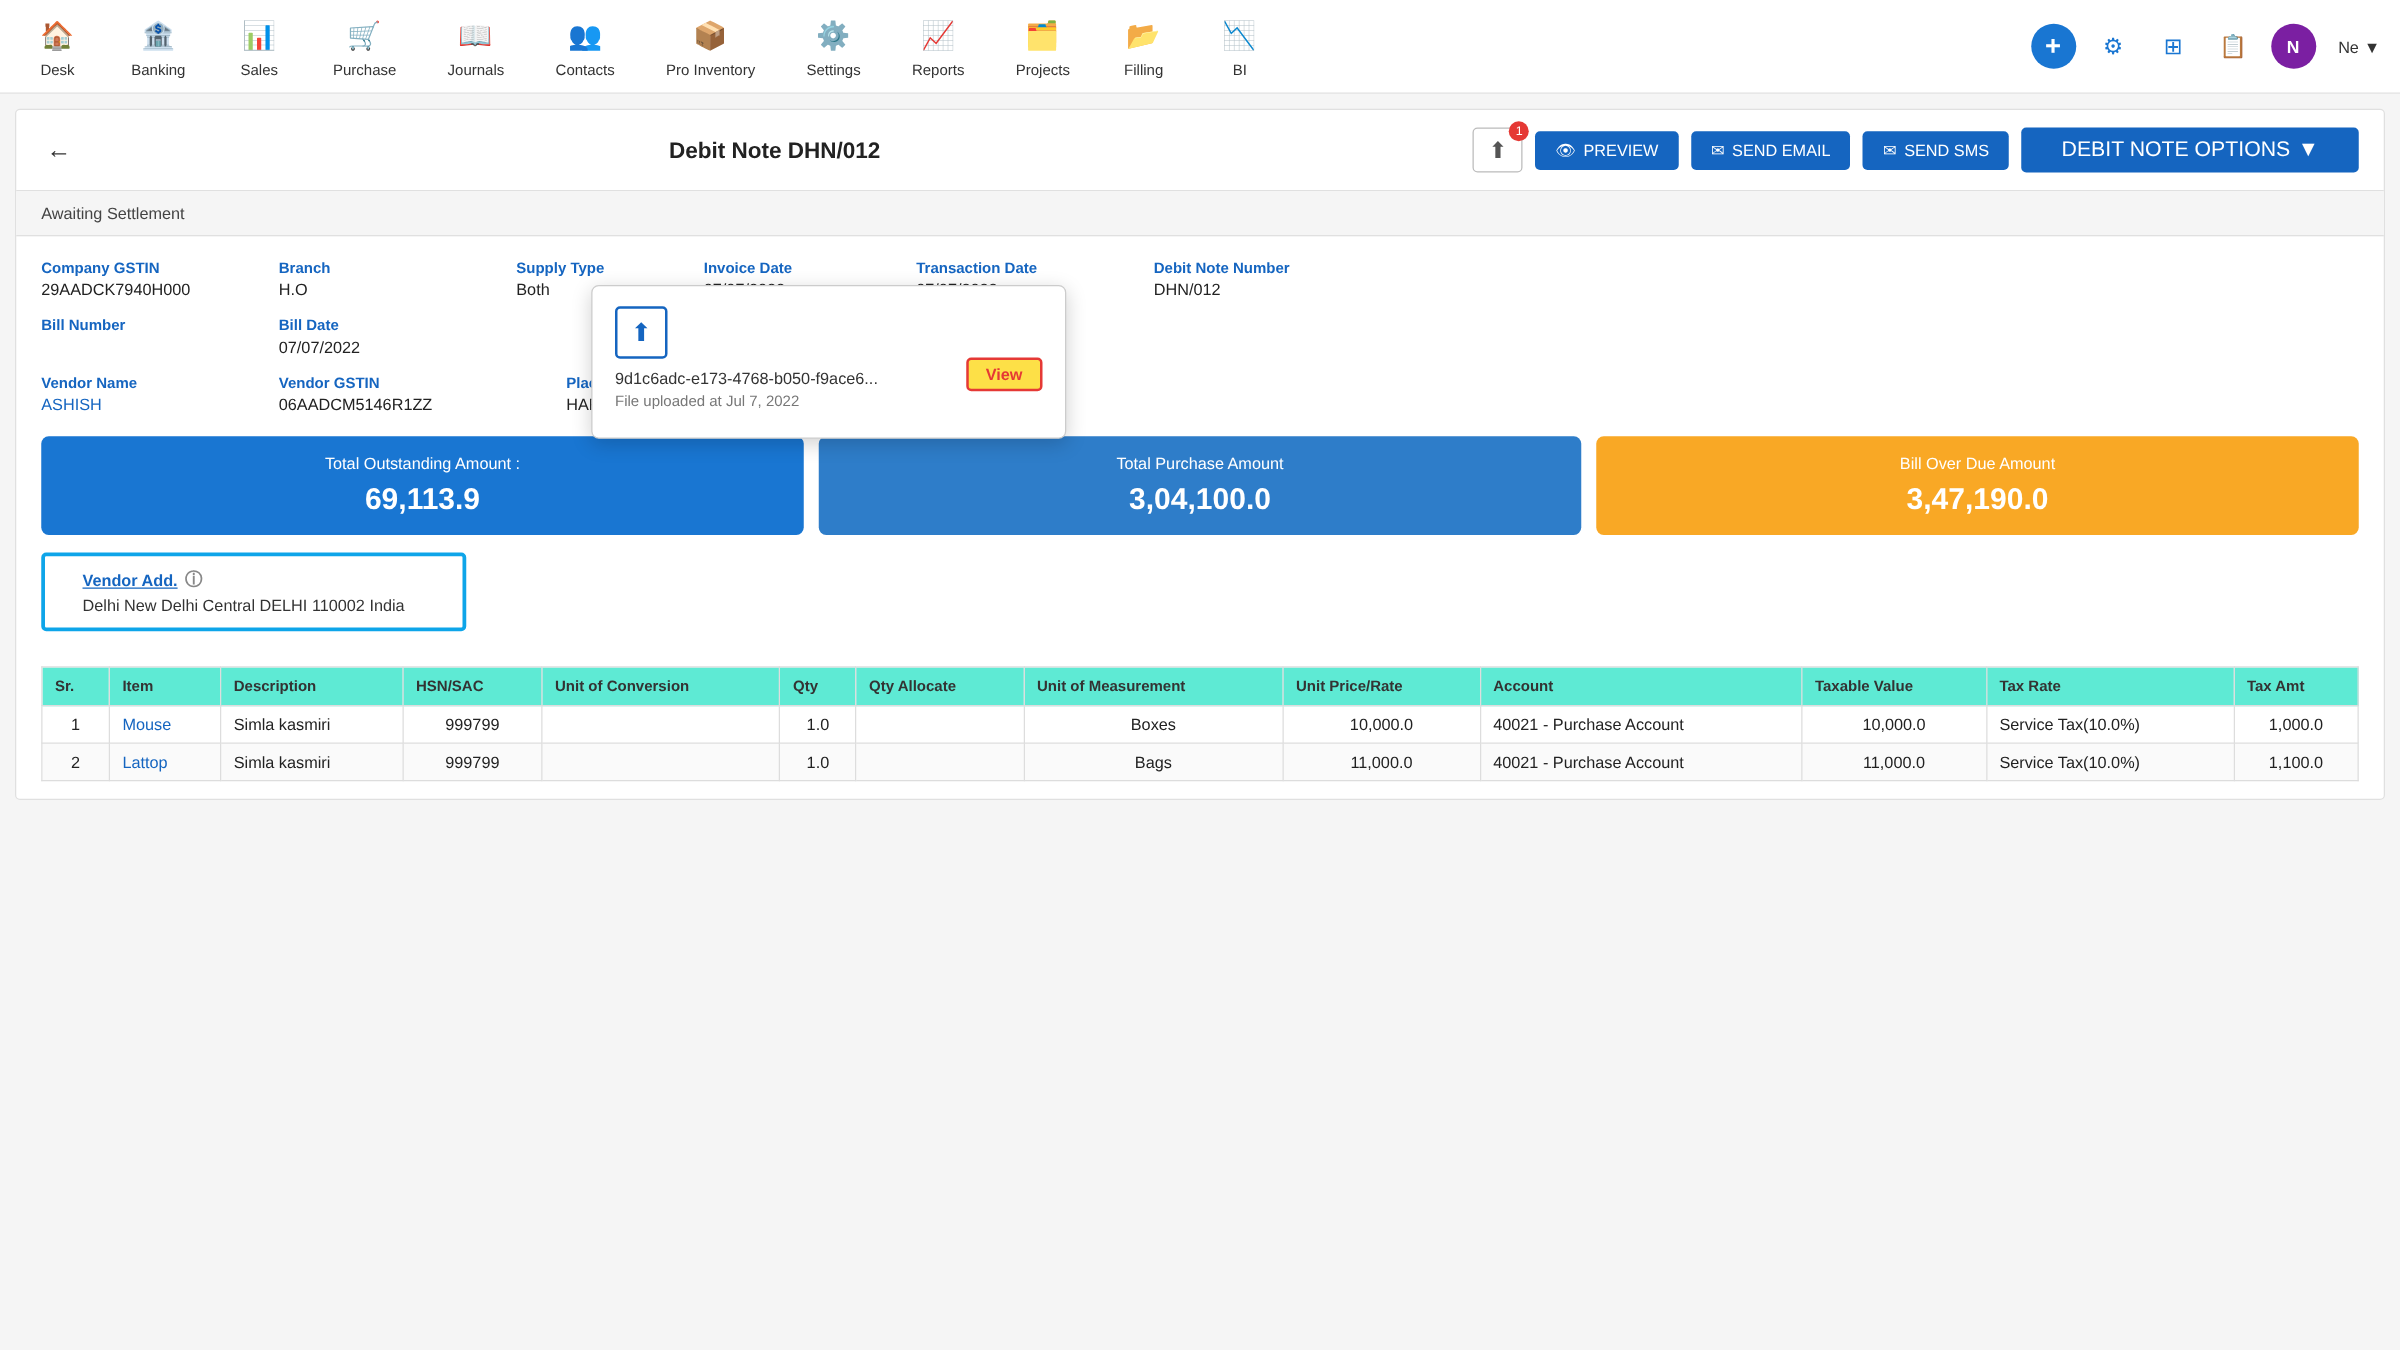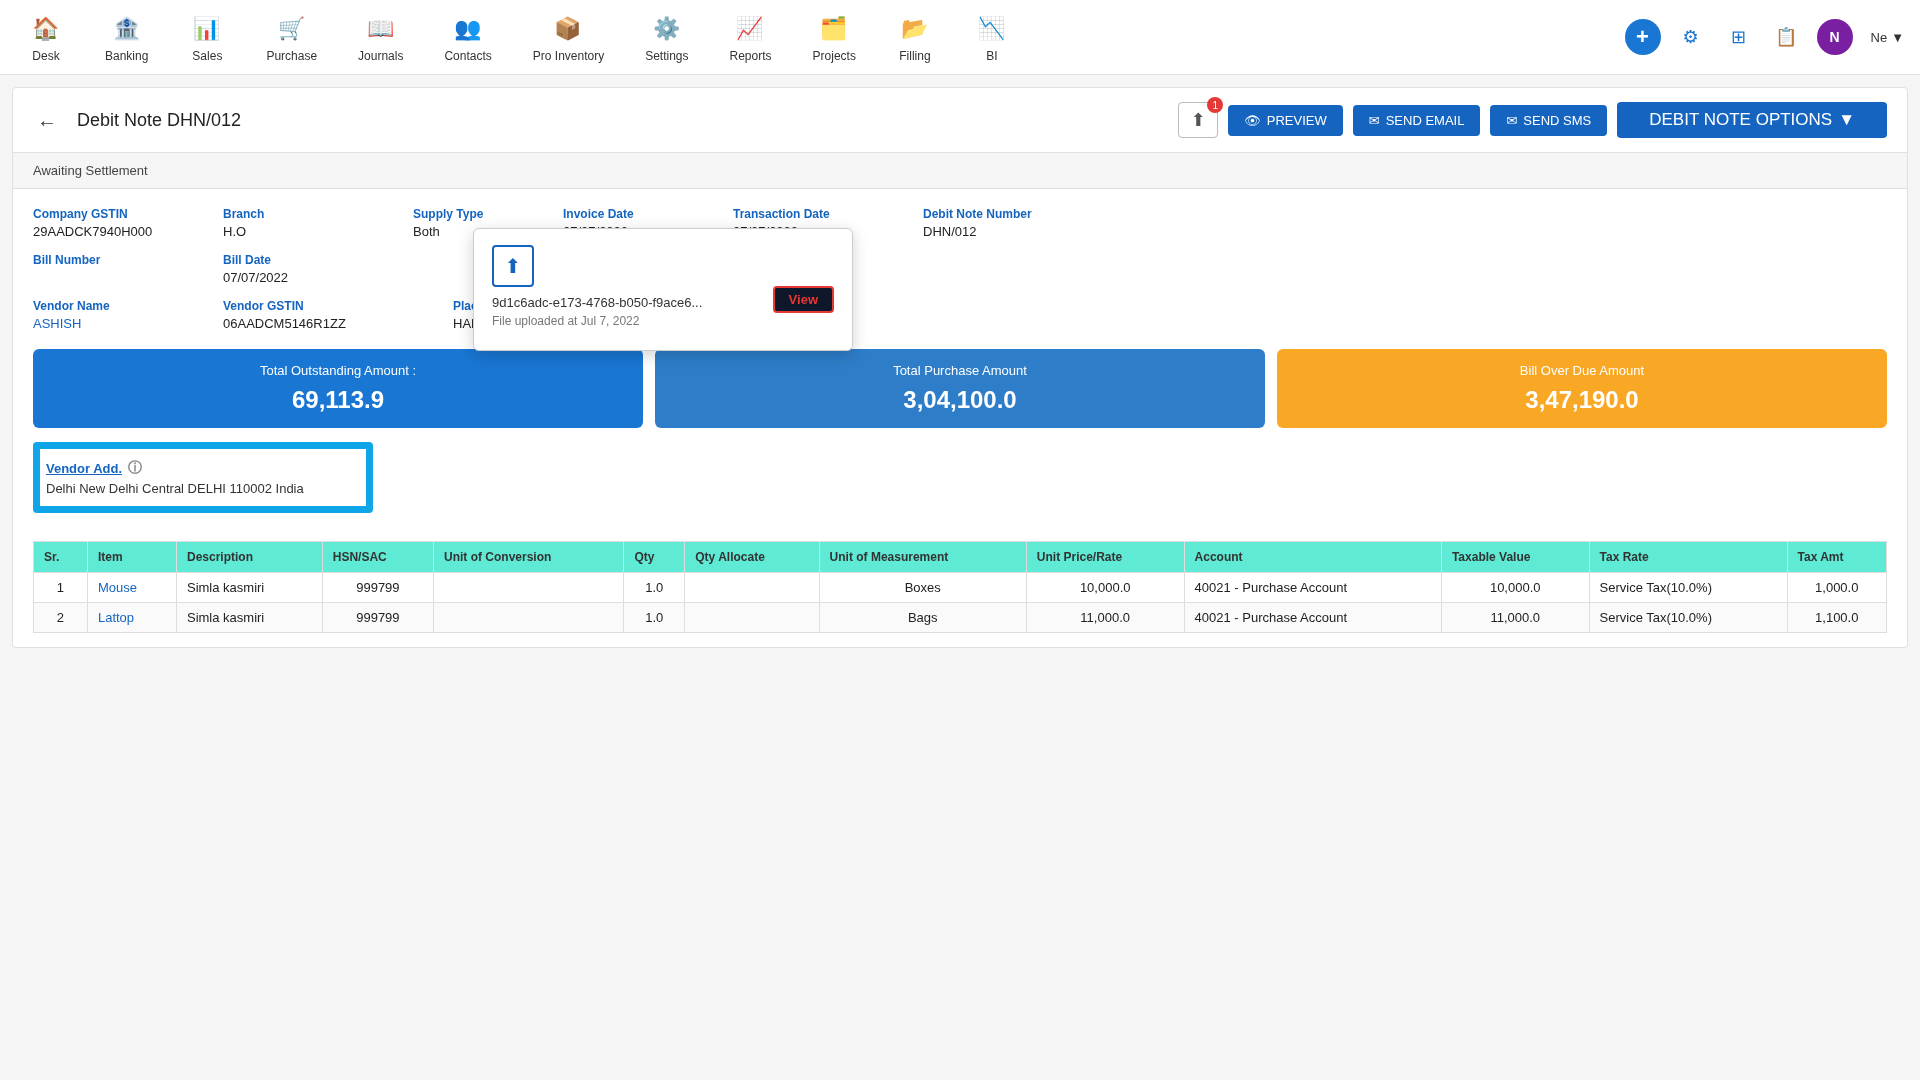--- a/index.html
+++ b/index.html
@@ -113,23 +113,24 @@
       border: none;
       background: none;
       width: 28px;
       height: 28px;
       display: flex;
       align-items: center;
       justify-content: center;
     }
     .page-title {
       font-size: 18px;
-      font-weight: normal;
+      font-weight: bold;
       color: #222;
       flex: 1;
+      text-align: center;
     }
     .header-actions {
       display: flex;
       align-items: center;
       gap: 10px;
     }
     .upload-btn {
       position: relative;
       border: 1px solid #bbb;
       border-radius: 4px;
@@ -242,21 +243,21 @@
       margin-bottom: 4px;
     }
     .popup-date {
       color: #777;
       font-size: 12px;
       margin-bottom: 6px;
     }
     .popup-view-btn {
       border: 2px solid #e53935;
       color: #e53935;
-      background: #0f172a;
+      background: #fde047;
       border-radius: 4px;
       padding: 4px 14px;
       font-size: 13px;
       cursor: pointer;
       font-weight: bold;
       float: right;
       margin-top: -30px;
     }
 
     
@@ -316,23 +317,23 @@
       text-align: left;
     }
     .summary-card-value {
       font-size: 24px;
       font-weight: bold;
     }
 
     
     .vendor-add-section {
       margin: 0 22px 14px 20px;
-      border: 7px solid #0ea5e9;
-      border-radius: 4px;
-      padding: 10px 6px;
+      border: 3px solid #0ea5e9;
+      border-radius: 4px;
+      padding: 10px 30px;
       display: inline-block;
       min-width: 340px;
     }
     .vendor-add-label {
       color: #1565c0;
       font-size: 13px;
       font-weight: bold;
       margin-bottom: 4px;
       display: flex;
       align-items: center;

